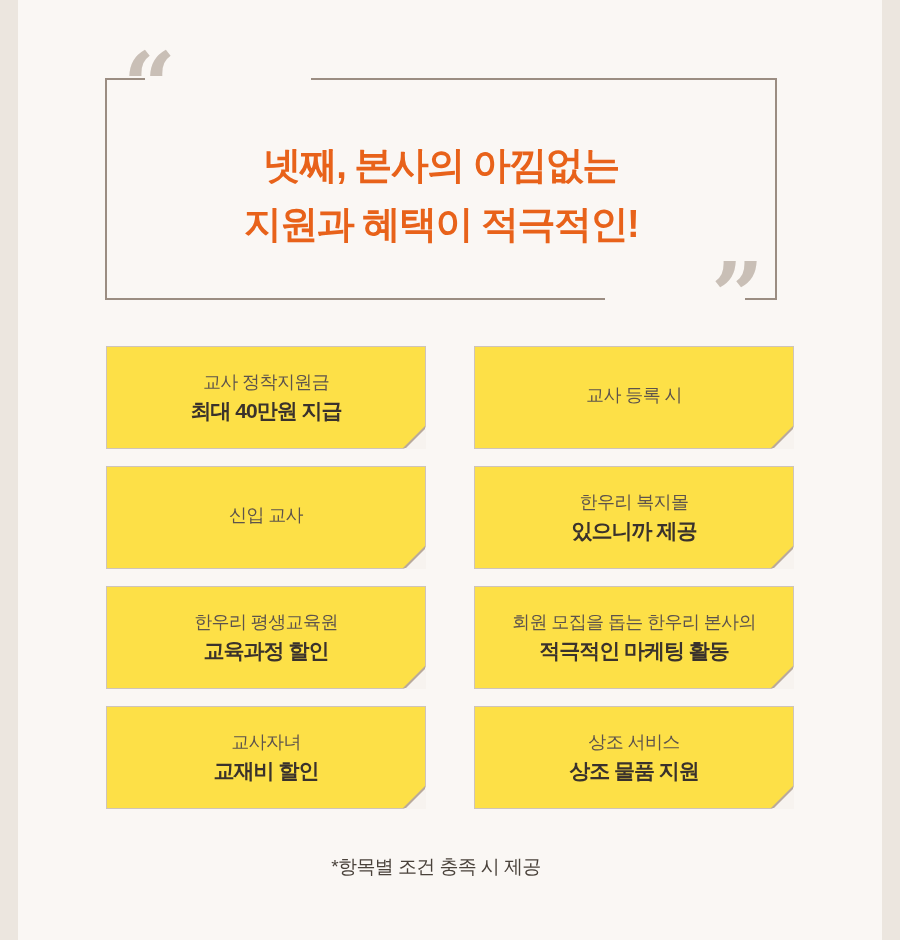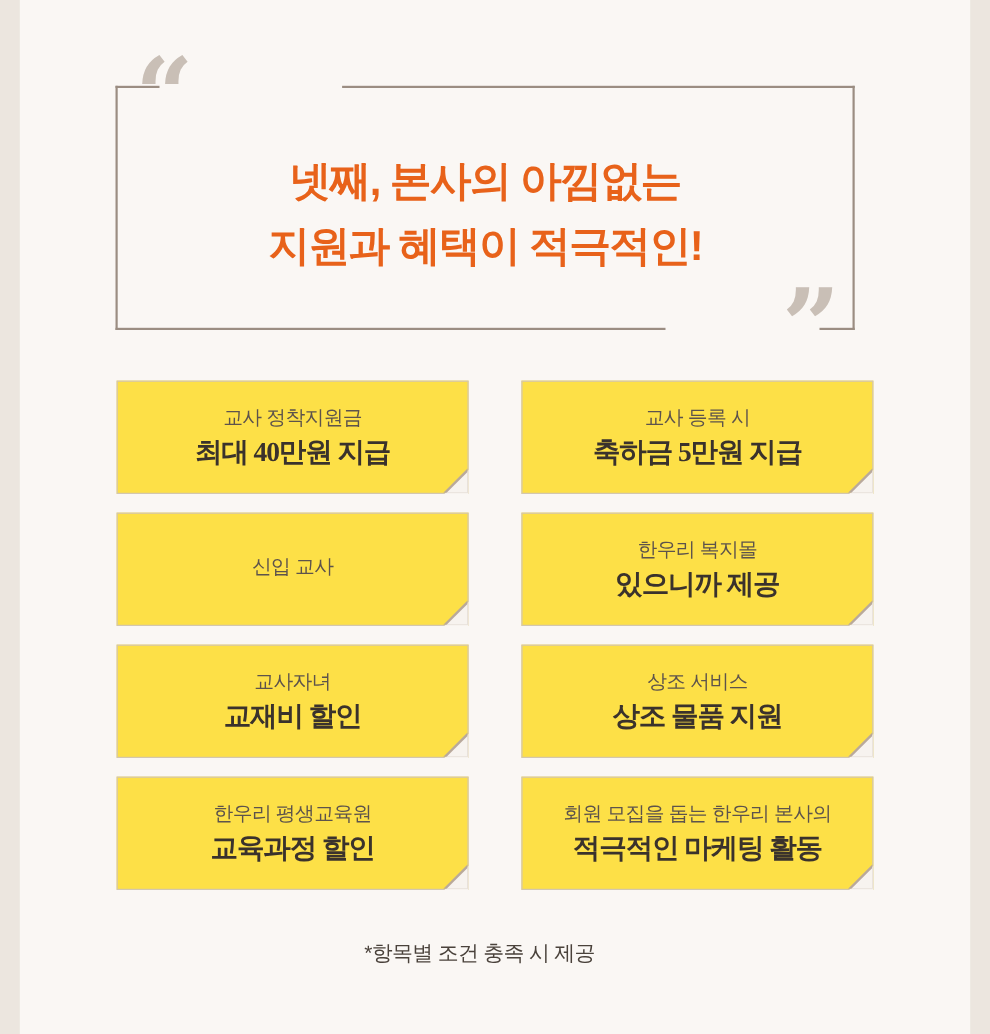--- a/index.html
+++ b/index.html
@@ -139,26 +139,25 @@
     z-index: 3;
   }
   .card-sub {
     font-size: 18px;
     color: #5d534c;
     letter-spacing: -0.6px;
     line-height: 1.3;
     margin-bottom: 4px;
   }
   .card-main {
-    font-size: 25px;
+    font-size: 21px;
     font-weight: bold;
     color: #3a322c;
     letter-spacing: -1px;
     line-height: 1.25;
-    font-family: Liberation Serif, serif;
   }
 
   
   .footnote {
     position: absolute;
     left: 0;
     top: 854px;
     width: 872px;
     text-align: center;
     font-size: 19px;
@@ -193,21 +192,20 @@
 
     <div class="card-row">
       <div class="card">
         <div class="card-sub">교사 정착지원금</div>
         <div class="card-main">최대 40만원 지급</div>
         <span class="corner-fold"></span>
         <span class="corner-fold-inner"></span>
       </div>
       <div class="card">
         <div class="card-sub">교사 등록 시</div>
-        <div class="card-main">축하금 5만원 지급</div>
         <span class="corner-fold"></span>
         <span class="corner-fold-inner"></span>
       </div>
     </div>
 
     <div class="card-row">
       <div class="card">
         <div class="card-sub">신입 교사</div>
         <span class="corner-fold"></span>
         <span class="corner-fold-inner"></span>
@@ -215,44 +213,44 @@
       <div class="card">
         <div class="card-sub">한우리 복지몰</div>
         <div class="card-main">있으니까 제공</div>
         <span class="corner-fold"></span>
         <span class="corner-fold-inner"></span>
       </div>
     </div>
 
     <div class="card-row">
       <div class="card">
+        <div class="card-sub">한우리 평생교육원</div>
+        <div class="card-main">교육과정 할인</div>
+        <span class="corner-fold"></span>
+        <span class="corner-fold-inner"></span>
+      </div>
+      <div class="card">
+        <div class="card-sub">회원 모집을 돕는 한우리 본사의</div>
+        <div class="card-main">적극적인 마케팅 활동</div>
+        <span class="corner-fold"></span>
+        <span class="corner-fold-inner"></span>
+      </div>
+    </div>
+
+    <div class="card-row">
+      <div class="card">
         <div class="card-sub">교사자녀</div>
         <div class="card-main">교재비 할인</div>
         <span class="corner-fold"></span>
         <span class="corner-fold-inner"></span>
       </div>
       <div class="card">
         <div class="card-sub">상조 서비스</div>
         <div class="card-main">상조 물품 지원</div>
         <span class="corner-fold"></span>
         <span class="corner-fold-inner"></span>
       </div>
     </div>
 
-    <div class="card-row">
-      <div class="card">
-        <div class="card-sub">한우리 평생교육원</div>
-        <div class="card-main">교육과정 할인</div>
-        <span class="corner-fold"></span>
-        <span class="corner-fold-inner"></span>
-      </div>
-      <div class="card">
-        <div class="card-sub">회원 모집을 돕는 한우리 본사의</div>
-        <div class="card-main">적극적인 마케팅 활동</div>
-        <span class="corner-fold"></span>
-        <span class="corner-fold-inner"></span>
-      </div>
-    </div>
-
   </div>
 
   <div class="footnote">*항목별 조건 충족 시 제공</div>
 </div>
 
 </body></html>

